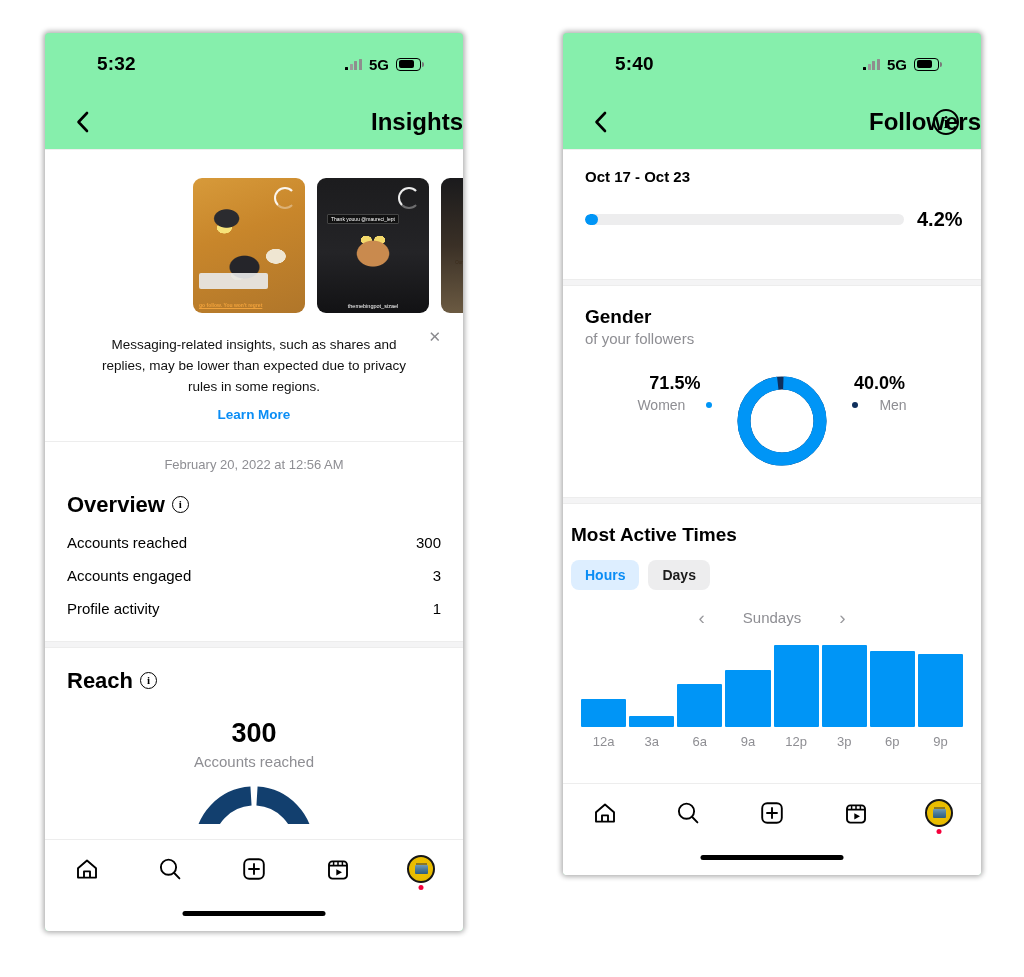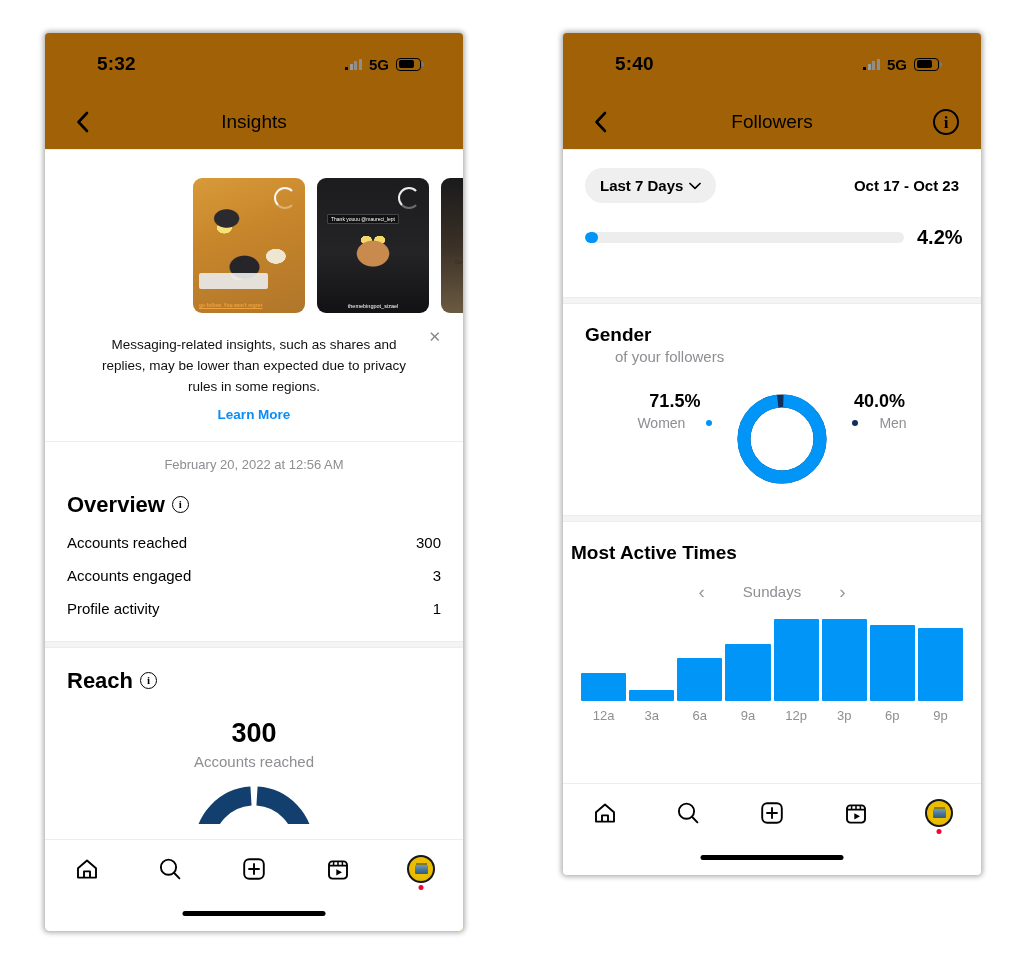--- a/index.html
+++ b/index.html
@@ -8,21 +8,21 @@
     background: #ffffff;
     font-family: "Liberation Sans", sans-serif;
     overflow: hidden;
     position: relative;
   }
   .stage { position: absolute; inset: 0; }
 
   
   .phone {
     position: absolute;
-    background: #a16207;
+    background: #86efac;
     border-radius: 4px;
     box-shadow: 0 0 5px 2px rgba(0,0,0,0.30);
     overflow: hidden;
   }
   #phone-left  { left: 45px;  top: 33px; width: 418px; height: 898px; }
   #phone-right { left: 563px; top: 33px; width: 418px; height: 842px; }
 
   
   .statusbar {
     height: 62px;
@@ -54,22 +54,22 @@
   .navbar {
     height: 55px; display:flex; align-items:center;
     padding: 0 20px; position: relative;
     border-bottom: 1px solid #efefef;
   }
   .nav-back {
     width: 34px; height: 34px; display:flex; align-items:center; justify-content:center;
     cursor: pointer;
   }
   .nav-title {
-    position:absolute; left:0; right:0; text-align:center;
-    font-size: 19px; font-weight: normal; color:#000; pointer-events:none;
+    position:absolute; left:0; right:0; text-align:right;
+    font-size: 24px; font-weight: bold; color:#000; pointer-events:none;
   }
   .nav-info { margin-left:auto; width:30px; height:30px; display:flex; align-items:center; justify-content:center; cursor:pointer; }
 
   .info-circle {
     width: 17px; height: 17px; border-radius:50%;
     border: 1.6px solid #000; display:inline-flex;
     align-items:center; justify-content:center;
     font-size: 11px; font-weight:bold; font-family:"Liberation Serif",serif;
     line-height:1; color:#000; flex: 0 0 auto;
   }
@@ -214,21 +214,21 @@
   .range-dates { font-size: 15px; font-weight:bold; color:#000; }
 
   .agebar-wrap { padding: 16px 22px 0; }
   .agebar-label { font-size: 13.5px; color:#3c3c43; }
   .agebar-row { display:flex; align-items:center; gap: 13px; margin-top: 7px; }
   .track { flex:1; height: 11px; border-radius: 6px; background:#ededee; overflow:hidden; }
   .track em { display:block; height:100%; border-radius:6px; background:#0095f6; }
   .agebar-pct { font-size: 20px; font-weight:bold; color:#000; width: 42px; text-align:right; }
 
   .sub-head { font-size: 19px; font-weight:bold; color:#000; }
-  .sub-sub  { font-size: 15px; color:#8e8e93; margin-top: 2px; margin-left: 30px; }
+  .sub-sub  { font-size: 15px; color:#8e8e93; margin-top: 2px; }
 
   .donut-row { display:flex; align-items:flex-start; justify-content:center; gap: 22px; margin-top: 26px; }
   .donut-legend { text-align:center; }
   .donut-legend .pct { font-size: 18px; font-weight:bold; color:#000; }
   .donut-legend .nm  { font-size: 14px; color:#8e8e93; margin-top: 3px; display:flex; align-items:center; gap:21px; }
   .donut-legend.left .nm { justify-content:flex-end; }
   .bul { width: 6px; height: 6px; border-radius:50%; display:inline-block; }
 
   .seg-row { display:flex; gap: 9px; margin-top: 14px; }
   .seg {
@@ -415,26 +415,20 @@
       </div>
       <div class="nav-title">Followers</div>
       <div class="nav-info">
         <span class="info-circle lg">i</span>
       </div>
     </div>
 
     <div class="screen-body">
 
       <div class="range-row">
-        <div class="chip">
-          <span>Last 7 Days</span>
-          <svg width="12" height="8" viewBox="0 0 12 8">
-            <polyline points="1,1.5 6,6.3 11,1.5" fill="none" stroke="#000" stroke-width="1.7" stroke-linecap="round" stroke-linejoin="round"></polyline>
-          </svg>
-        </div>
         <div class="range-dates">Oct 17 - Oct 23</div>
       </div>
 
       <div class="agebar-wrap">
         <div class="agebar-row">
           <div class="track">
             <em id="age-fill" style="width: 4.2%; background: rgb(0, 149, 246);"></em>
           </div>
           <div class="agebar-pct">4.2%</div>
         </div>
@@ -467,20 +461,24 @@
               <span>Men</span>
             </div>
           </div>
         </div>
       </div>
 
       <div class="block-div" style="margin-top:28px;"></div>
 
       <div class="sect" style="padding:0 8px;">
         <div class="sub-head" style="padding-top:20px;">Most Active Times</div>
+        <div class="seg-row">
+          <div class="seg on">Hours</div>
+          <div class="seg off">Days</div>
+        </div>
         <div class="day-nav">
           <span class="arr">‹</span>
           <span class="lbl">Sundays</span>
           <span class="arr">›</span>
         </div>
         <div class="chart">
           <div class="bars" id="bars">
               <div class="bar" style="height: 34%; background: rgb(0, 149, 246);"></div>
               <div class="bar" style="height: 14%; background: rgb(0, 149, 246);"></div>
               <div class="bar" style="height: 52%; background: rgb(0, 149, 246);"></div>

